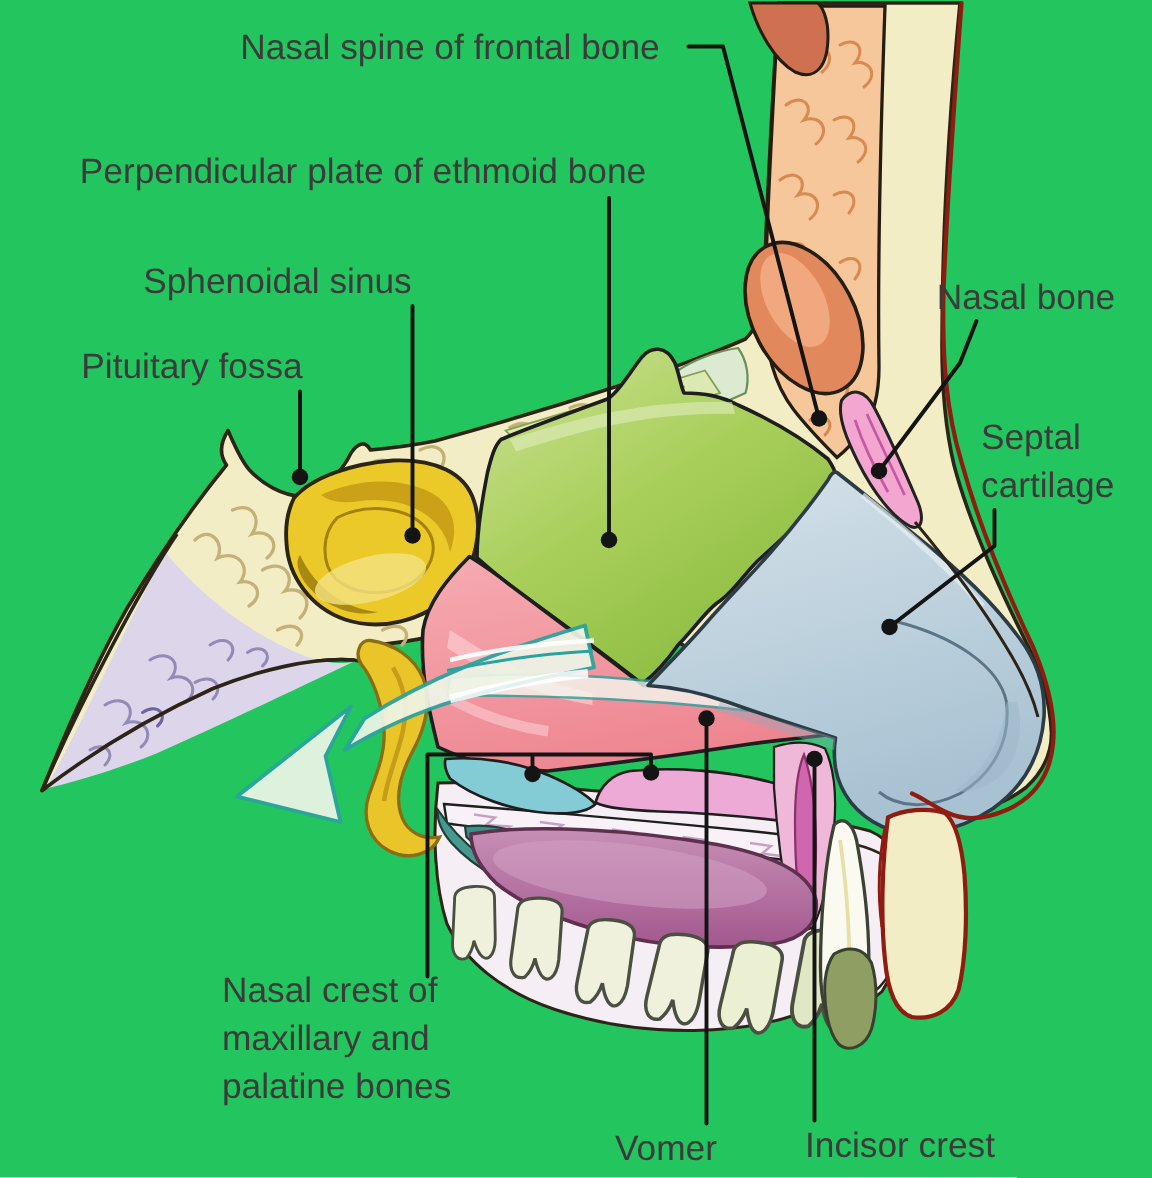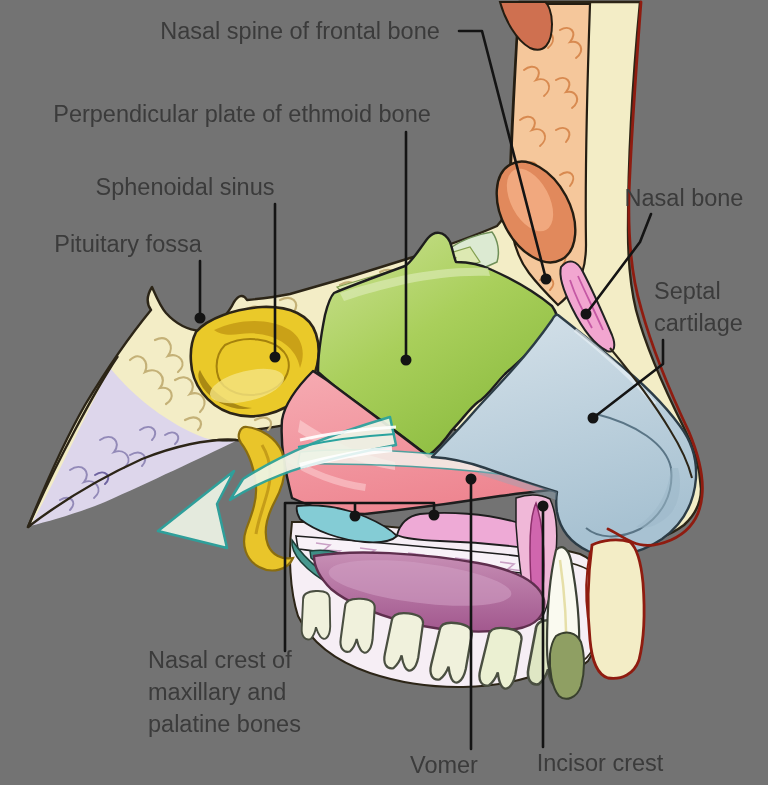--- a/index.html
+++ b/index.html
@@ -1,16 +1,16 @@
 <!DOCTYPE html>
 <html><head>
 <meta charset="utf-8">
 <style>
   html,body{margin:0;padding:0;background:#ffffff;}
-  .stage{position:relative;width:768px;height:785px;background:#737373;overflow:hidden;}
+  .stage{position:relative;width:768px;height:785px;background:#22c55e;overflow:hidden;}
   svg{position:absolute;left:0;top:0;}
   svg text{font-family:"Liberation Sans","DejaVu Sans",sans-serif;font-size:23.5px;fill:#3b3b3b;}
 </style>
 </head>
 <body>
 
 <div class="stage">
 <svg width="768" height="785" viewBox="0 0 768 785">
   <defs>
     <linearGradient id="gradGreen" x1="0" y1="0" x2="0.7" y2="1">

